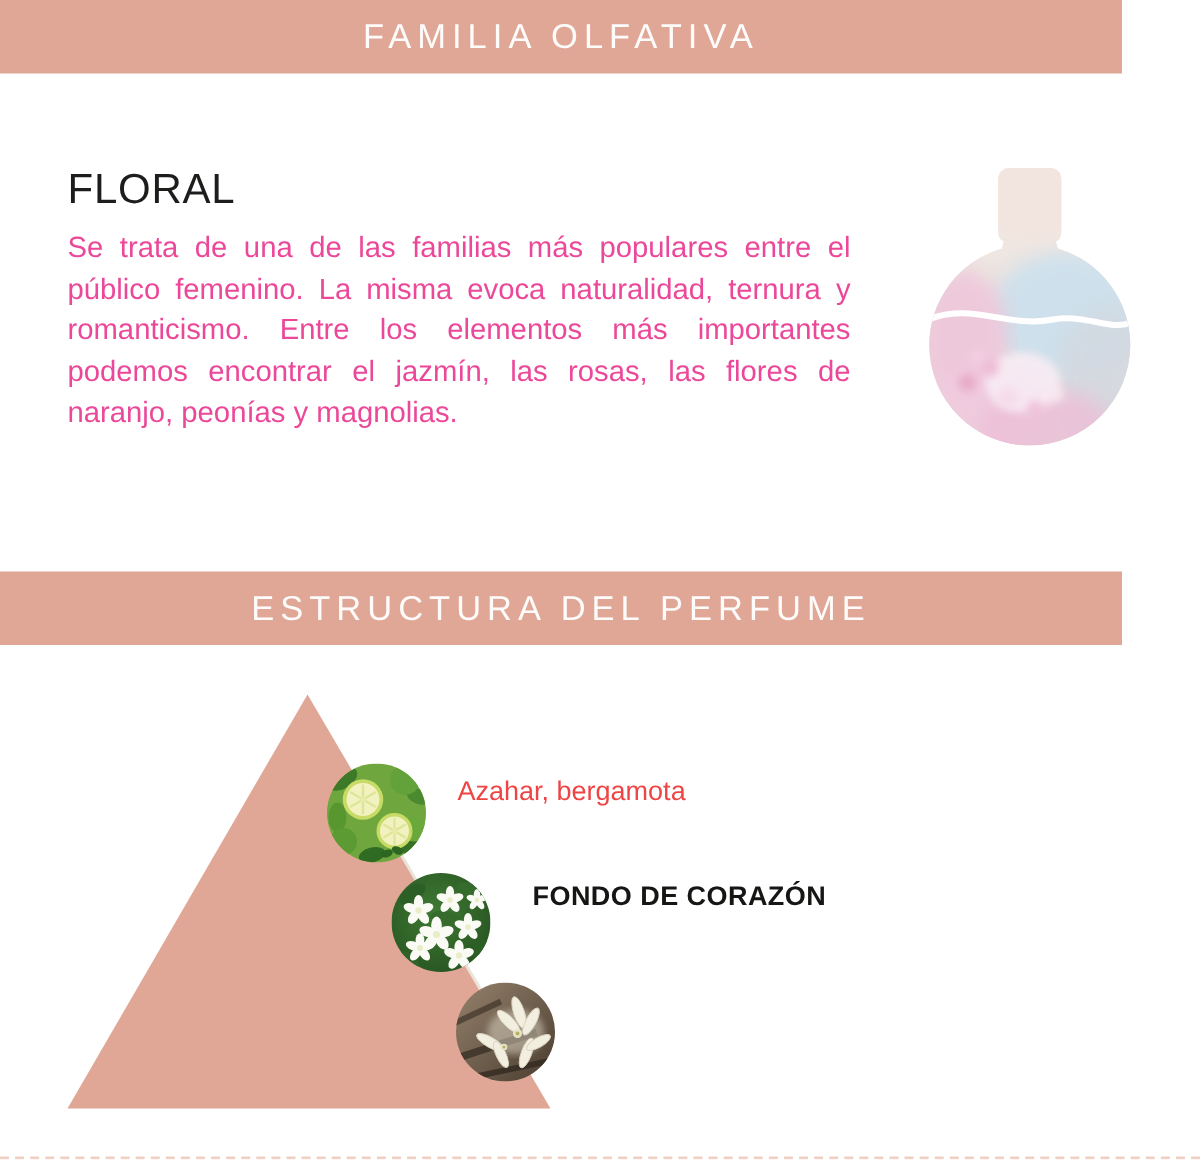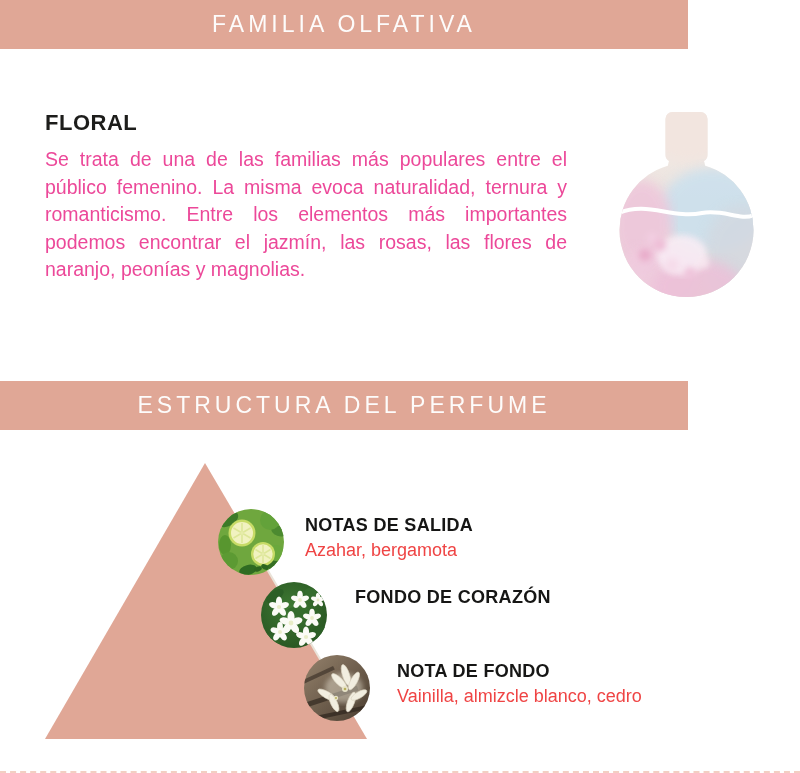--- a/index.html
+++ b/index.html
@@ -1,31 +1,31 @@
 <!DOCTYPE html>
 <html><head>
 <meta charset="utf-8">
 <style>
   html,body{margin:0;padding:0;background:#ffffff;}
   .canvas{
     position:relative;width:800px;height:773px;overflow:hidden;background:#ffffff;
     font-family:"Liberation Sans", sans-serif;
   }
   .banner{
-    position:absolute;left:0;width:688px;height:49px;background:#e0a796;
+    position:absolute;left:0;width:748px;height:49px;background:#e0a796;
     display:flex;align-items:center;justify-content:center;
   }
   .banner span{
     color:#fdfcfb;font-size:23px;font-weight:400;letter-spacing:4px;
   }
   .banner-top{top:0;}
   .banner-structure{top:381px;}
   .floral{position:absolute;left:45px;top:110px;width:522px;}
   .floral h1{
-    margin:0 0 10px 0;font-size:22px;font-weight:700;color:#1d1d1b;letter-spacing:0.5px;
+    margin:0 0 10px 0;font-size:28px;font-weight:400;color:#1d1d1b;letter-spacing:0.5px;
   }
   .floral p{
     margin:0;font-size:19.5px;line-height:27.5px;color:#ec4899;
     text-align:justify;text-justify:inter-word;
   }
   .bottle{position:absolute;left:612px;top:105px;width:150px;height:200px;}
   .pyramid-overlay{position:absolute;left:0;top:0;width:800px;height:773px;pointer-events:none;}
   .note-circle{position:absolute;width:66px;height:66px;}
   .nc1{left:218px;top:509px;}
   .nc2{left:261px;top:582px;}
@@ -147,21 +147,20 @@
               <line x1="45" y1="45" x2="37.5" y2="40.5"></line>
           </g>
           <circle cx="45" cy="45" r="1.6" fill="#e6ecaa"></circle>
         </g>
         <ellipse cx="40" cy="60" rx="4" ry="2.5" fill="#2d6620" transform="rotate(-20 40 60)"></ellipse>
         <ellipse cx="47" cy="58" rx="4" ry="2.5" fill="#2d6620" transform="rotate(25 47 58)"></ellipse>
       </g>
     </svg>
   </div>
   <div class="note-text nt1">
-    <div class="note-title">NOTAS DE SALIDA</div>
     <div class="note-sub">Azahar, bergamota</div>
   </div>
 
   <div class="note-circle nc2">
     <svg width="66" height="66" viewBox="0 0 66 66">
       <defs>
         <clipPath id="c2">
             <circle cx="33" cy="33" r="33"></circle>
           </clipPath>
         <radialGradient id="jg" cx="0.45" cy="0.4" r="0.8">
@@ -227,20 +226,16 @@
           <ellipse cx="47" cy="47" rx="3.5" ry="10.5" transform="rotate(20 47 47)"></ellipse>
           <ellipse cx="55" cy="40" rx="3.2" ry="9" transform="rotate(60 55 40)"></ellipse>
         </g>
         <circle cx="41" cy="34" r="3" fill="#e8e4c8"></circle>
         <circle cx="41" cy="34" r="1.3" fill="#b9b05e"></circle>
         <circle cx="32" cy="43" r="2.2" fill="#e8e4c8"></circle>
         <circle cx="32" cy="43" r="1" fill="#b9b05e"></circle>
       </g>
     </svg>
   </div>
-  <div class="note-text nt3">
-    <div class="note-title">NOTA DE FONDO</div>
-    <div class="note-sub">Vainilla, almizcle blanco, cedro</div>
-  </div>
 
   <div class="bottom-line"></div>
 
 </div>
 
 </body></html>

